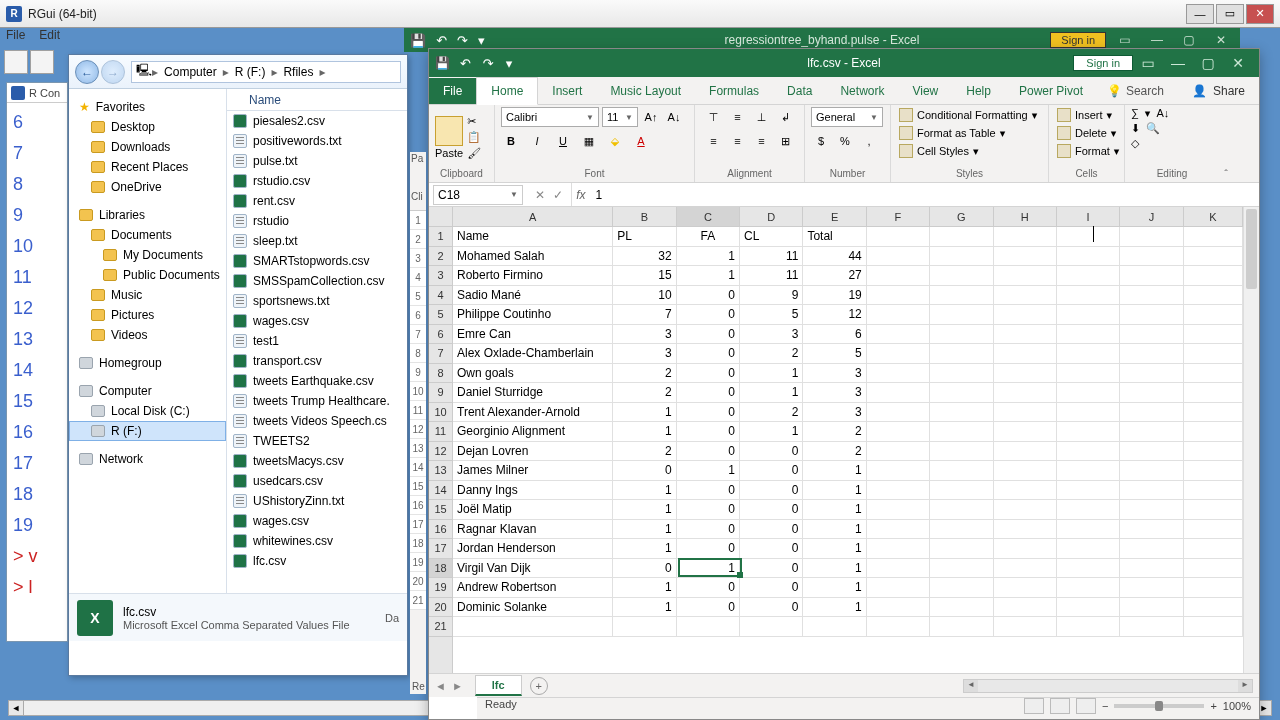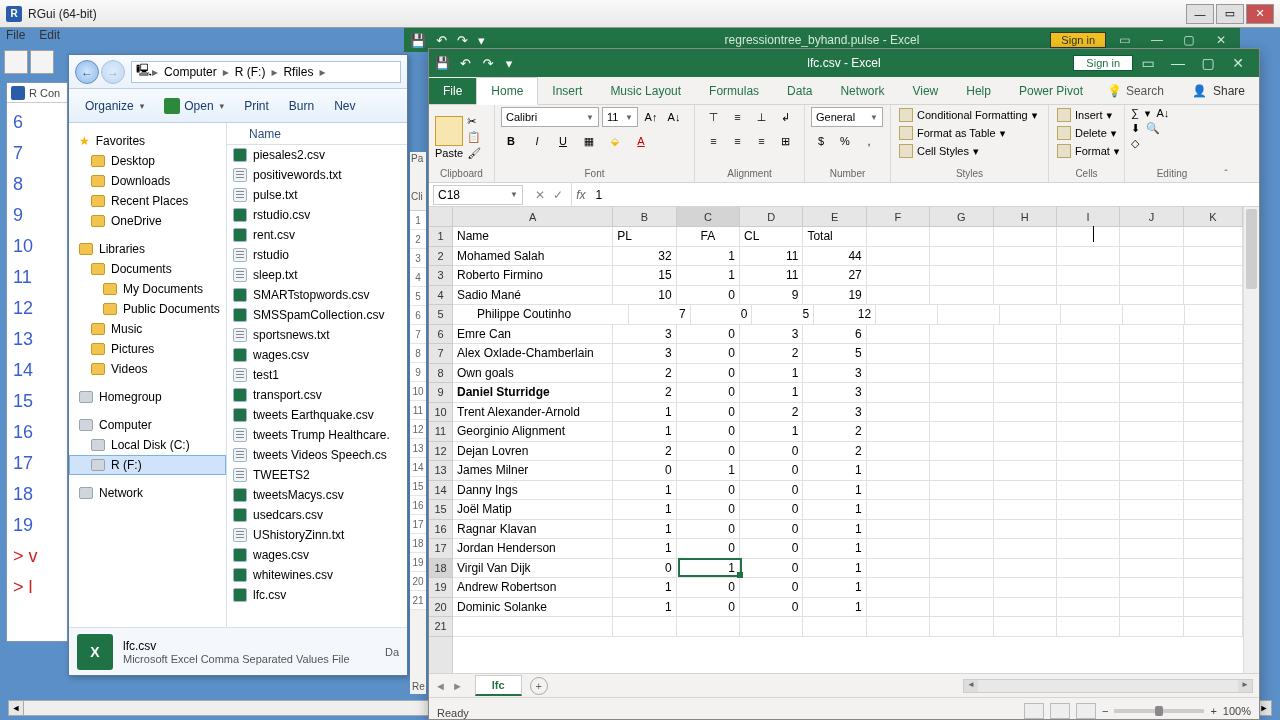--- a/index.html
+++ b/index.html
@@ -118,21 +118,21 @@
 .vscroll .thumb { position:absolute; top:2px; left:2px; right:2px; height:80px; background:#cdcdcd; border-radius:2px;}
 
 .ex-sheets { height:24px; border-top:1px solid #d4d4d4; display:flex; align-items:center; background:#f3f2f1; font-size:11px; }
 .ex-sheets .snav { padding:0 6px; color:#888; display:flex; gap:6px;}
 .ex-sheets .stab { padding:3px 16px; background:#fff; border:1px solid #ccc; border-bottom:2px solid #217346; font-weight:bold; color:#217346; margin-left:6px;}
 .ex-sheets .sadd { width:18px; height:18px; border:1px solid #aaa; border-radius:50%; margin-left:8px; display:flex; align-items:center; justify-content:center; color:#666;}
 .ex-sheets .hscroll { margin-left:auto; width:290px; height:14px; background:#e8e8e8; border:1px solid #ccc; margin-right:6px; display:flex;}
 .ex-sheets .hscroll .ha { width:14px; text-align:center; font-size:8px; color:#666; background:#ddd;}
 .ex-sheets .hscroll .htrack{flex:1;}
 
-.ex-status { height:22px; background:#f3f2f1; border-top:1px solid #d4d4d4; display:flex; align-items:flex-end; padding:0 8px; font-size:11px; color:#444; }
+.ex-status { height:22px; background:#f3f2f1; border-top:1px solid #d4d4d4; display:flex; align-items:flex-start; padding:0 8px; font-size:11px; color:#444;margin-left:48px; }
 .ex-status .zoom { margin-left:auto; display:flex; align-items:center; gap:6px; }
 .ex-status .zslider { width:90px; height:4px; background:#ccc; position:relative; }
 .ex-status .zslider::after{content:"";position:absolute;left:50%;top:-3px;width:8px;height:10px;background:#888;border-radius:2px;transform:translateX(-50%);}
 .ex-status .vbtn { width:20px; height:16px; border:1px solid #bbb; background:#eee;}
 </style>
 </head>
 <body>
 
 <div class="rgui-title">
   <div class="ricon">R</div>
@@ -189,30 +189,20 @@
     <div class="crumbs">
       <span>🖳</span>
       <span class="sep">▸</span>
         <span class="seg">Computer</span>
       <span class="sep">▸</span>
         <span class="seg">R (F:)</span>
       <span class="sep">▸</span>
         <span class="seg">Rfiles</span>
       <span class="sep">▸</span>
     </div>
-  </div>
-  <div class="exp-tb">
-    <div class="tbitem drop">Organize</div>
-    <div class="tbitem drop">
-        <span class="eicon"></span>
-        <span>Open</span>
-      </div>
-    <div class="tbitem">Print</div>
-    <div class="tbitem">Burn</div>
-    <div class="tbitem">Nev</div>
   </div>
   <div class="exp-body">
     <div class="exp-tree" id="exp-tree">
         <div class="node group"><span class="star">★</span> Favorites</div>
         <div class="node "><span class="fic"></span> Desktop</div>
         <div class="node "><span class="fic"></span> Downloads</div>
         <div class="node "><span class="fic"></span> Recent Places</div>
         <div class="node "><span class="fic"></span> OneDrive</div>
         <div class="node group"><span class="fic"></span> Libraries</div>
         <div class="node "><span class="fic" style="margin-left:0px"></span> Documents</div>
@@ -599,21 +589,21 @@
             <div class="cell r" style="width: 64px;">9</div>
             <div class="cell r" style="width: 64px;">19</div>
             <div class="cell r" style="width: 64px;"></div>
             <div class="cell r" style="width: 64px;"></div>
             <div class="cell r" style="width: 64px;"></div>
             <div class="cell r" style="width: 64px;"></div>
             <div class="cell r" style="width: 64px;"></div>
             <div class="cell r" style="width: 60px;"></div>
           </div>
           <div class="datarow">
-            <div class="cell" style="width: 162px; margin-left: 20px;">Philippe Coutinho</div>
+            <div class="cell" style="width: 162px;">Philippe Coutinho</div>
             <div class="cell r" style="width: 64px;">7</div>
             <div class="cell r" style="width: 64px;">0</div>
             <div class="cell r" style="width: 64px;">5</div>
             <div class="cell r" style="width: 64px;">12</div>
             <div class="cell r" style="width: 64px;"></div>
             <div class="cell r" style="width: 64px;"></div>
             <div class="cell r" style="width: 64px;"></div>
             <div class="cell r" style="width: 64px;"></div>
             <div class="cell r" style="width: 64px;"></div>
             <div class="cell r" style="width: 60px;"></div>
@@ -651,21 +641,21 @@
             <div class="cell r" style="width: 64px;">1</div>
             <div class="cell r" style="width: 64px;">3</div>
             <div class="cell r" style="width: 64px;"></div>
             <div class="cell r" style="width: 64px;"></div>
             <div class="cell r" style="width: 64px;"></div>
             <div class="cell r" style="width: 64px;"></div>
             <div class="cell r" style="width: 64px;"></div>
             <div class="cell r" style="width: 60px;"></div>
           </div>
           <div class="datarow">
-            <div class="cell" style="width: 162px; font-weight: bold;">Daniel Sturridge</div>
+            <div class="cell" style="width: 162px;">Daniel Sturridge</div>
             <div class="cell r" style="width: 64px;">2</div>
             <div class="cell r" style="width: 64px;">0</div>
             <div class="cell r" style="width: 64px;">1</div>
             <div class="cell r" style="width: 64px;">3</div>
             <div class="cell r" style="width: 64px;"></div>
             <div class="cell r" style="width: 64px;"></div>
             <div class="cell r" style="width: 64px;"></div>
             <div class="cell r" style="width: 64px;"></div>
             <div class="cell r" style="width: 64px;"></div>
             <div class="cell r" style="width: 60px;"></div>

